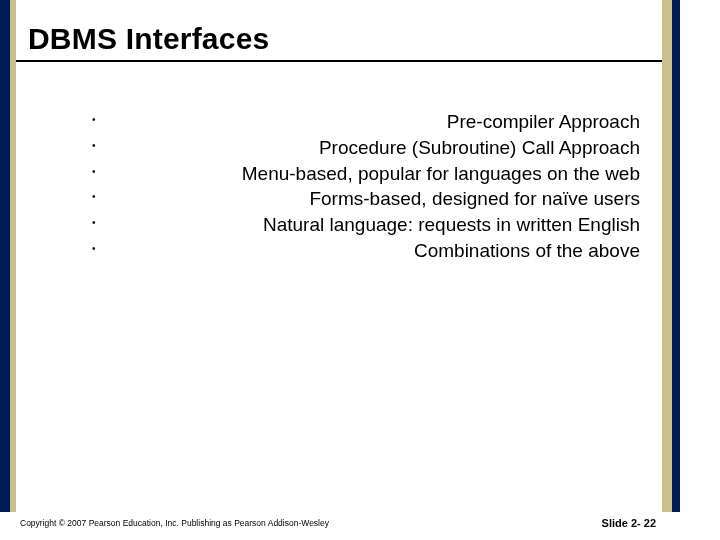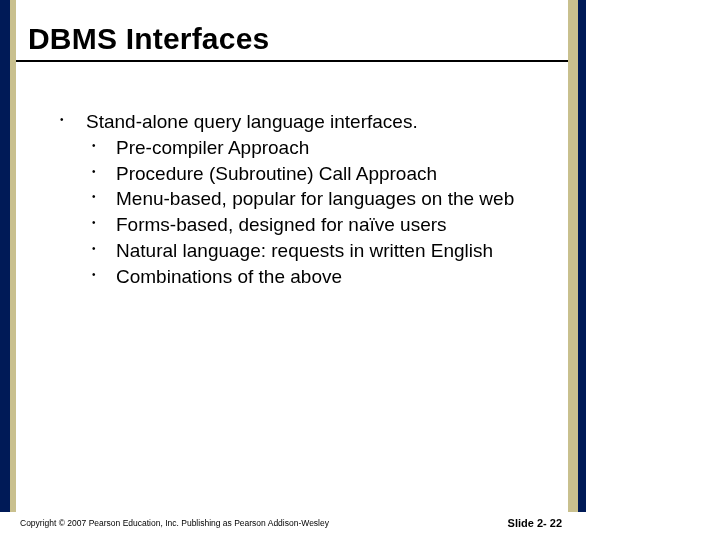--- a/index.html
+++ b/index.html
@@ -1,18 +1,18 @@
 <!DOCTYPE html>
 <html><head>
 <meta charset="utf-8">
 <style>
   * { box-sizing: border-box; margin: 0; padding: 0; }
   html, body { width: 720px; height: 540px; font-family: Arial, Helvetica, sans-serif; background: #fff; }
   .slide {
-    width: 586px; height: 540px; position: relative; overflow: hidden;
+    width: 680px; height: 540px; position: relative; overflow: hidden;
     background: #fff; color: #000;
   }
   .stripe-top { position: absolute; left: 0; right: 0; top: 0; height: 12px; display:flex; }
   .stripe-top .seg1 { width: 10px; background: #001a57; }
   .stripe-top .seg2 { width: 6px; background: #c9c08e; }
   .stripe-top .seg3 { flex: 1; background: #fff; }
   .stripe-top .seg4 { width: 10px; background: #c9c08e; }
   .stripe-top .seg5 { width: 8px; background: #001a57; }
 
   .stripe-left { position: absolute; top: 12px; bottom: 28px; left: 0; width: 16px; display:flex; flex-direction: row; }
@@ -34,21 +34,21 @@
 
   .content {
     position: absolute; top: 110px; left: 60px; right: 40px;
     font-size: 19px; line-height: 1.25;
   }
   .content ul { list-style: none; }
   .content li.l1 { position: relative; padding-left: 26px; margin-bottom: 2px; }
   .content li.l1::before {
     content: "•"; position: absolute; left: 0; top: 4px; font-size: 10px; color:#000;
   }
-  .content li.l2 { position: relative; padding-left: 30px; margin-left: 26px; margin-bottom: 2px; }
+  .content li.l2 { position: relative; padding-left: 30px; margin-left: 26px; margin-bottom: 2px; text-align: right; }
   .content li.l2::before {
     content: "•"; position: absolute; left: 6px; top: 4px; font-size: 10px; color:#000;
   }
 
   .footer {
     position: absolute; left: 0; right: 0; bottom: 0; height: 28px;
     display:flex; align-items: center; justify-content: space-between;
     padding: 0 24px 6px 20px;
   }
   .footer .copy { font-size: 8.5px; color:#000; }
@@ -73,21 +73,20 @@
   <div class="stripe-right">
     <div class="a"></div>
       <div class="b"></div>
   </div>
 
   <div class="title">DBMS Interfaces</div>
   <div class="title-underline"></div>
 
   <div class="content">
     <ul>
-      <li class="l1">Stand-alone query language interfaces.</li>
       <li class="l2">Pre-compiler Approach</li>
       <li class="l2">Procedure (Subroutine) Call Approach</li>
       <li class="l2">Menu-based, popular for languages on the web</li>
       <li class="l2">Forms-based, designed for naïve users</li>
       <li class="l2">Natural language: requests in written English</li>
       <li class="l2">Combinations of the above</li>
     </ul>
   </div>
 
   <div class="footer">

